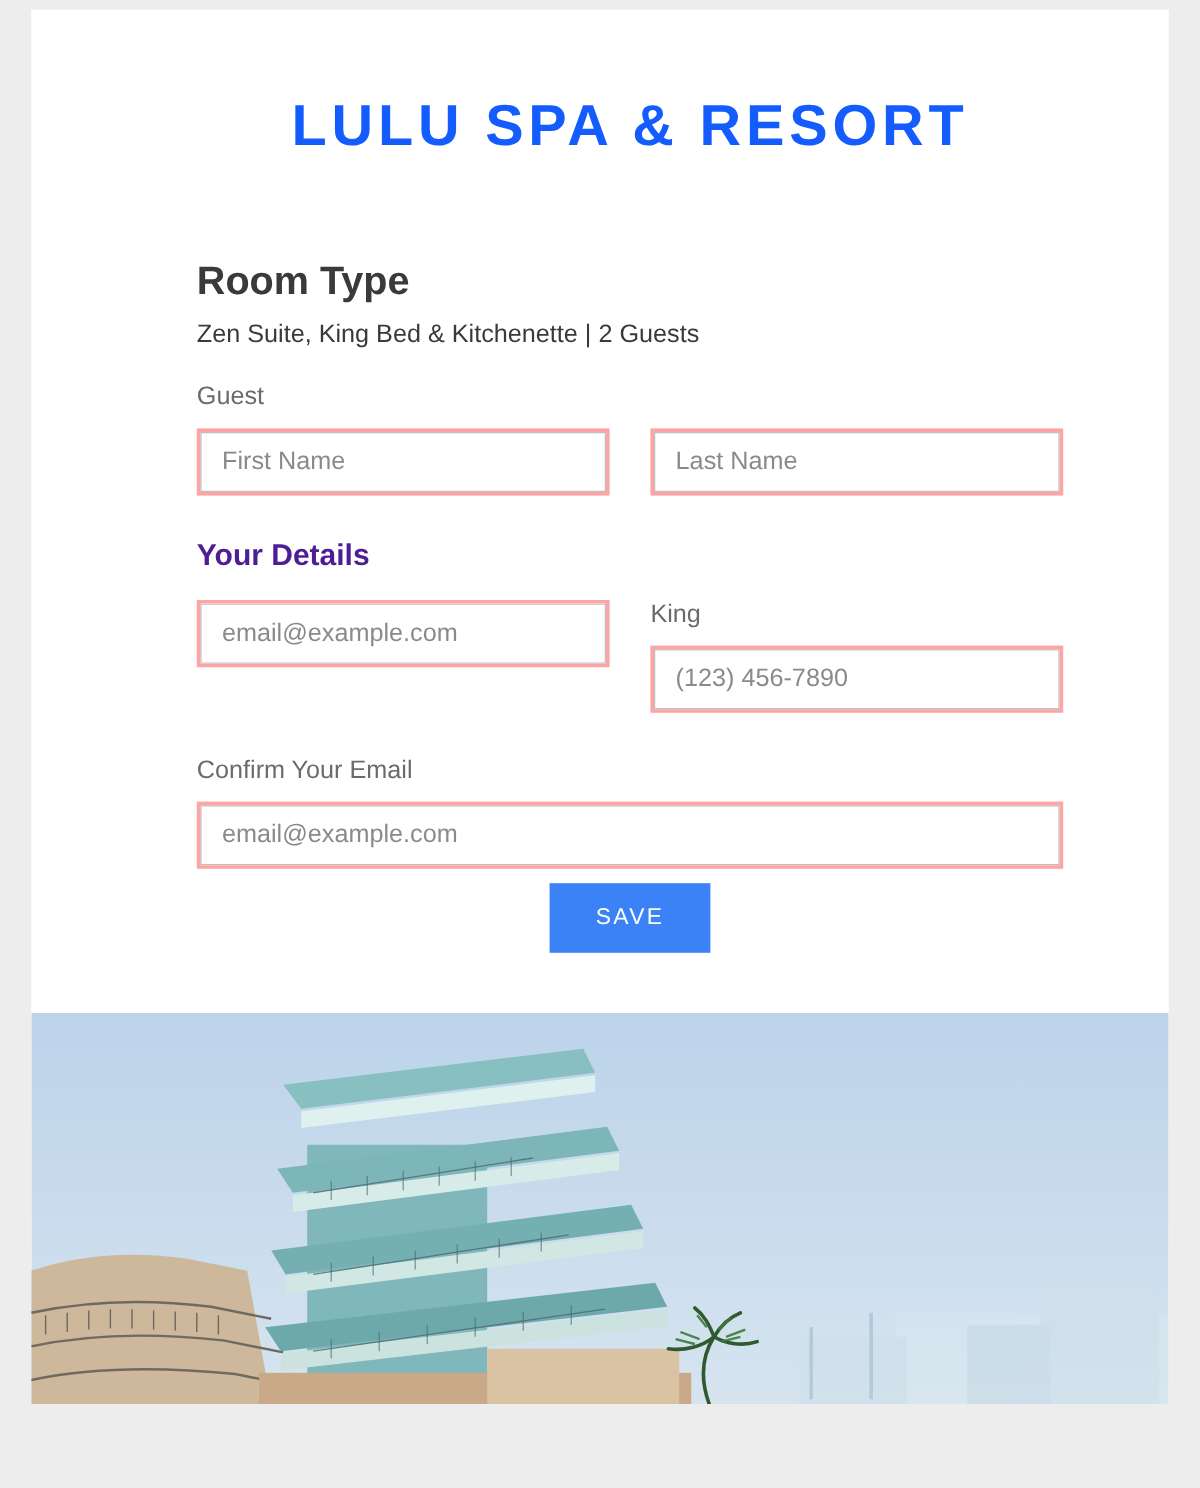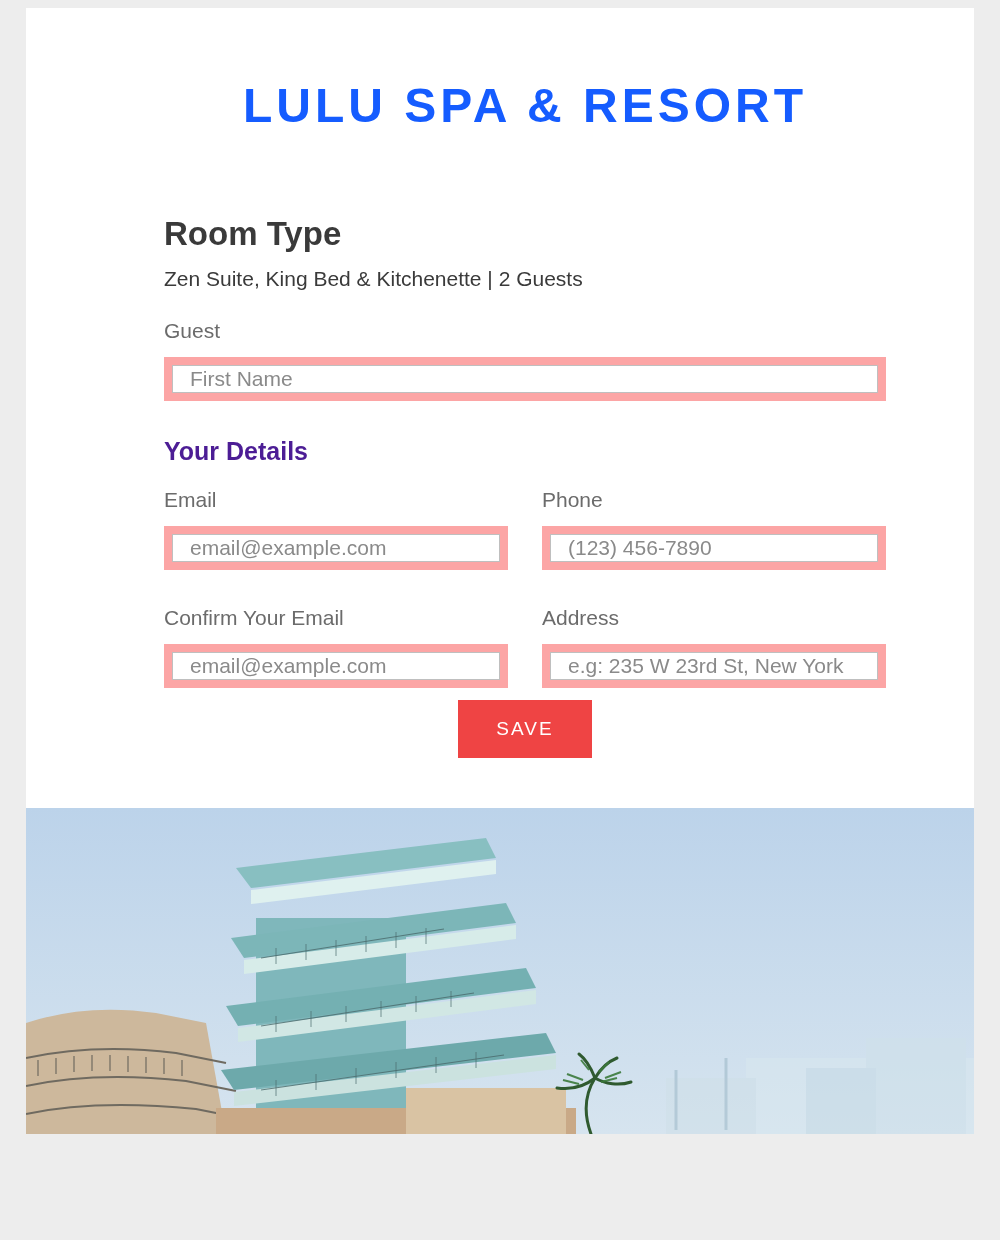--- a/index.html
+++ b/index.html
@@ -46,22 +46,22 @@
   }
   .col { flex: 1; display: flex; flex-direction: column; }
   .field-label {
     font-size: 21px;
     font-weight: 300;
     color: #6b6b6b;
     margin-bottom: 14px;
   }
   .input {
     width: 100%;
-    height: 44px;
-    border: 8px solid #fca5a5;
+    height: 56px;
+    border: 3px solid #fca5a5;
     background: #ffffff;
     padding: 0 18px;
     font-size: 21px;
     font-weight: 300;
     font-family: inherit;
     color: #ec4899;
     outline: none;
     box-shadow: inset 0 0 0 1px #bfbfbf;
   }
   .input::placeholder { color: #8a8a8a; font-weight: 300; }
@@ -71,21 +71,21 @@
     color: #4c1d95;
     margin-top: 6px;
     margin-bottom: 22px;
   }
   .save-row {
     display: flex;
     justify-content: center;
     margin-top: 6px;
   }
   .save-btn {
-    background: #ef4444;
+    background: #3b82f6;
     color: #ffffff;
     border: none;
     font-size: 19px;
     letter-spacing: 2px;
     padding: 18px 38px;
     cursor: pointer;
     font-family: inherit;
   }
   .hero {
     width: 948px;
@@ -105,43 +105,42 @@
     <h1 class="title">LULU SPA &amp; RESORT</h1>
 
     <h2 class="section-heading">Room Type</h2>
     <p class="room-desc">Zen Suite, King Bed &amp; Kitchenette | 2 Guests</p>
 
     <div class="row">
       <div class="col">
         <label class="field-label">Guest</label>
         <input class="input" type="text" placeholder="First Name" style="">
       </div>
+      <div class="col">
+        <label class="field-label">&nbsp;</label>
+        <input class="input" type="text" placeholder="Last Name" style="">
+      </div>
     </div>
 
     <h3 class="your-details">Your Details</h3>
 
     <div class="row">
       <div class="col">
-        <label class="field-label">Email</label>
         <input class="input" type="text" placeholder="email@example.com" style="">
       </div>
       <div class="col">
-        <label class="field-label">Phone</label>
+        <label class="field-label">King</label>
         <input class="input" type="text" placeholder="(123) 456-7890" style="">
       </div>
     </div>
 
     <div class="row" style="margin-bottom:12px;">
       <div class="col">
         <label class="field-label">Confirm Your Email</label>
         <input class="input" type="text" placeholder="email@example.com" style="">
-      </div>
-      <div class="col">
-        <label class="field-label">Address</label>
-        <input class="input" type="text" placeholder="e.g: 235 W 23rd St, New York" style="">
       </div>
     </div>
 
     <div class="save-row">
       <button class="save-btn">SAVE</button>
     </div>
   </div>
 
   <div class="hero">
     <svg width="948" height="326" viewBox="0 0 948 326" xmlns="http://www.w3.org/2000/svg">

